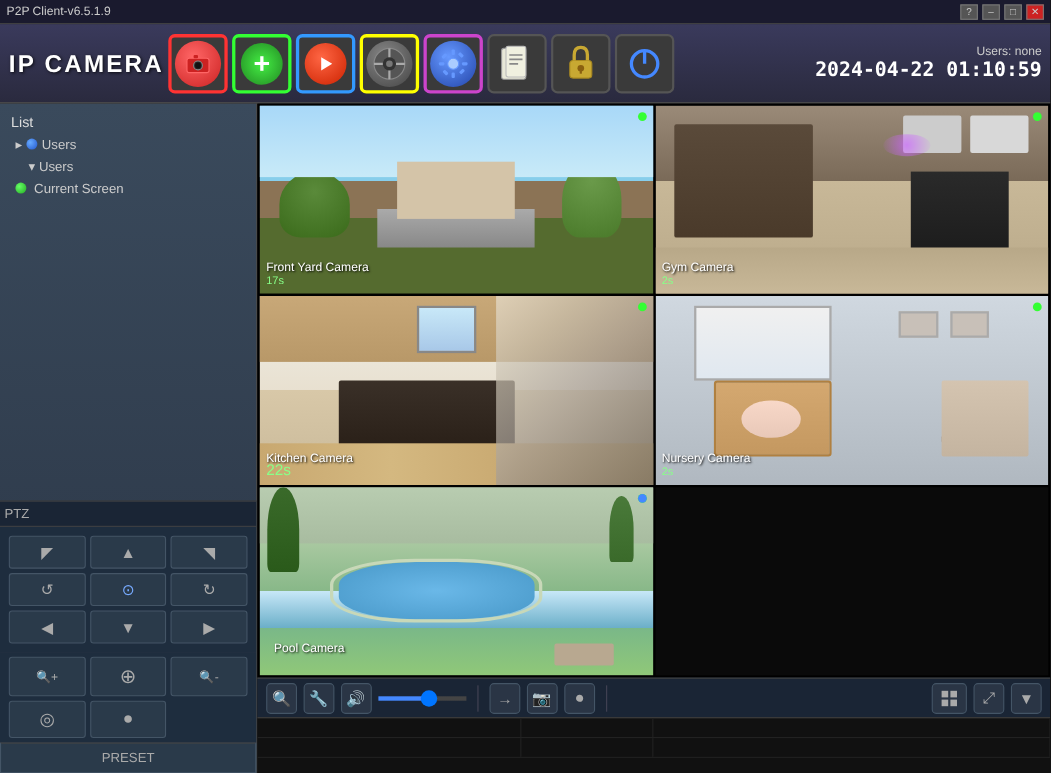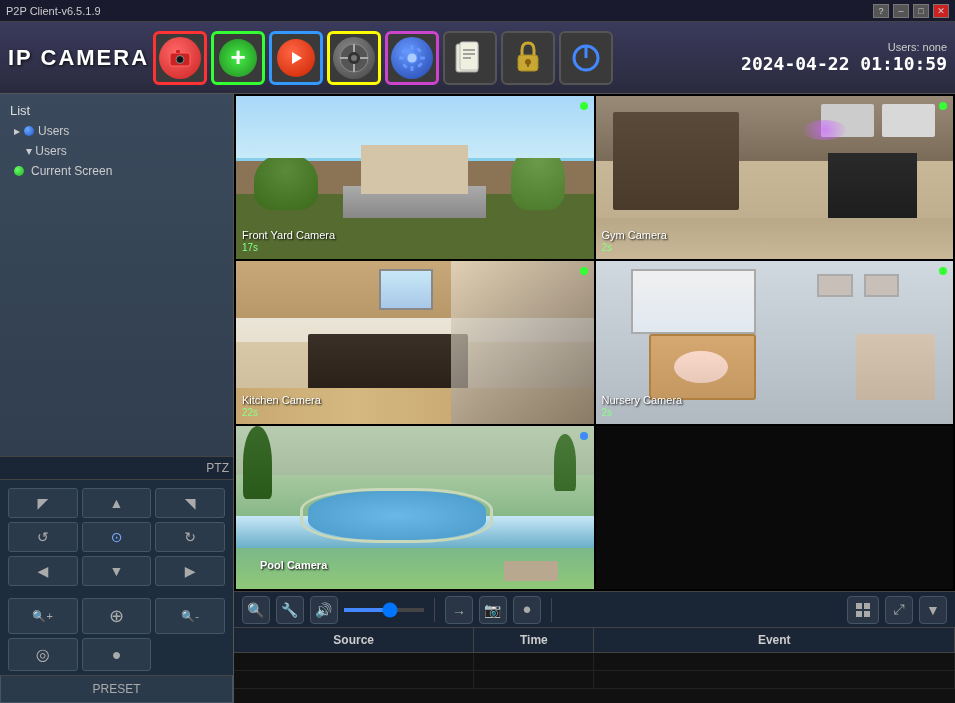--- a/index.html
+++ b/index.html
@@ -252,21 +252,21 @@
 
     .tree-current {
       display: flex;
       align-items: center;
       gap: 7px;
       padding: 3px 2px 3px 10px;
     }
 
     #ptz-label {
       background: #1a2535;
-      text-align: right;
+      text-align: left;
       padding: 4px;
       color: #aaa;
       font-size: 12px;
       border-top: 1px solid #444;
       border-bottom: 1px solid #444;
     }
 
     #ptz-controls {
       display: grid;
       grid-template-columns: repeat(3, 1fr);
@@ -651,21 +651,21 @@
             <div style="position:absolute;bottom:20%;left:20%;width:45%;height:35%;background:linear-gradient(180deg,#3a3028,#2a2018);border-radius:2px;"></div>
 
             <div style="position:absolute;bottom:0;left:0;right:0;height:22%;background:linear-gradient(90deg,#c8a870,#d4b880,#c8a870,#d4b880);"></div>
 
             <div style="position:absolute;top:0;right:0;width:40%;height:100%;background:linear-gradient(135deg,#e8e0d0,#c8c0b0,#a8a098,#888078,#686058);opacity:0.7;"></div>
 
             <div style="position:absolute;top:5%;left:40%;width:15%;height:25%;background:linear-gradient(180deg,#c8e8f8,#a8c8e8);border:2px solid #888;"></div>
           </div>
           <div class="cam-dot"></div>
           <div style="position:absolute;bottom:18px;left:6px;color:white;font-size:11px;text-shadow:1px 1px 2px black;">Kitchen Camera</div>
-          <div style="position:absolute;bottom:6px;left:6px;color:#88ff88;font-size:10px;">22s</div>
+          <div style="position:absolute;bottom:6px;left:6px;color:#88ff88;font-size:14px;">22s</div>
         </div>
 
         <div class="cam-cell">
           <div style="width:100%;height:100%;background:linear-gradient(180deg,#d0d8e0 0%,#c0c8d0 50%,#b0b8c0 100%);">
 
             <div style="position:absolute;top:5%;left:10%;width:35%;height:40%;background:linear-gradient(180deg,#f0f0f0,#e0e8f0);border:2px solid #aaa;"></div>
 
             <div style="position:absolute;bottom:15%;left:15%;width:30%;height:40%;background:linear-gradient(180deg,#d4a870,#c49860);border-radius:3px;border:2px solid #b08040;"></div>
 
             <div style="position:absolute;bottom:25%;left:22%;width:15%;height:20%;background:linear-gradient(180deg,#f8d8c8,#e8c8b8);border-radius:50%;"></div>
@@ -690,21 +690,21 @@
             <div style="position:absolute;top:38%;left:18%;width:54%;height:34%;background:transparent;border:3px solid #c8d8b8;border-radius:40%;"></div>
 
             <div style="position:absolute;top:0;left:0;right:0;height:30%;background:linear-gradient(180deg,#b8ccb0,#a8bca0);"></div>
 
             <div style="position:absolute;top:0;left:2%;width:8%;height:45%;background:linear-gradient(180deg,#3a6a2a,#2a5a1a);border-radius:50% 50% 10% 10%;"></div>
             <div style="position:absolute;top:5%;right:5%;width:6%;height:35%;background:linear-gradient(180deg,#4a7a3a,#3a6a2a);border-radius:50% 50% 10% 10%;"></div>
 
             <div style="position:absolute;bottom:5%;right:10%;width:15%;height:12%;background:#b8a890;border-radius:2px;"></div>
           </div>
           <div class="cam-dot"></div>
-          <div style="position:absolute;bottom:18px;left:24px;color:white;font-size:11px;text-shadow:1px 1px 2px black;font-weight:bold;">Pool Camera</div>
+          <div style="position:absolute;bottom:18px;left:13px;color:white;font-size:11px;text-shadow:1px 1px 2px black;">Pool Camera</div>
 
           <div style="position:absolute;top:6px;right:6px;width:8px;height:8px;background:#4488ff;border-radius:50%;"></div>
         </div>
 
         <div class="cam-cell" style="background:#0a0a0a;">
         </div>
 
       </div>
 
       <div id="bottom-toolbar">
@@ -723,25 +723,20 @@
             <rect x="9" y="1" width="6" height="6" fill="#aaa"></rect>
             <rect x="1" y="9" width="6" height="6" fill="#aaa"></rect>
             <rect x="9" y="9" width="6" height="6" fill="#aaa"></rect>
           </svg>
         </button>
         <button class="bot-btn">⤢</button>
         <button class="bot-btn">▼</button>
       </div>
 
       <div id="event-log">
-        <div id="event-header">
-          <div class="event-col-header">Source</div>
-          <div class="event-col-header">Time</div>
-          <div class="event-col-header">Event</div>
-        </div>
         <div class="event-rows">
           <div class="event-row">
             <div class="event-cell"></div>
             <div class="event-cell"></div>
             <div class="event-cell"></div>
           </div>
           <div class="event-row">
             <div class="event-cell"></div>
             <div class="event-cell"></div>
             <div class="event-cell"></div>

